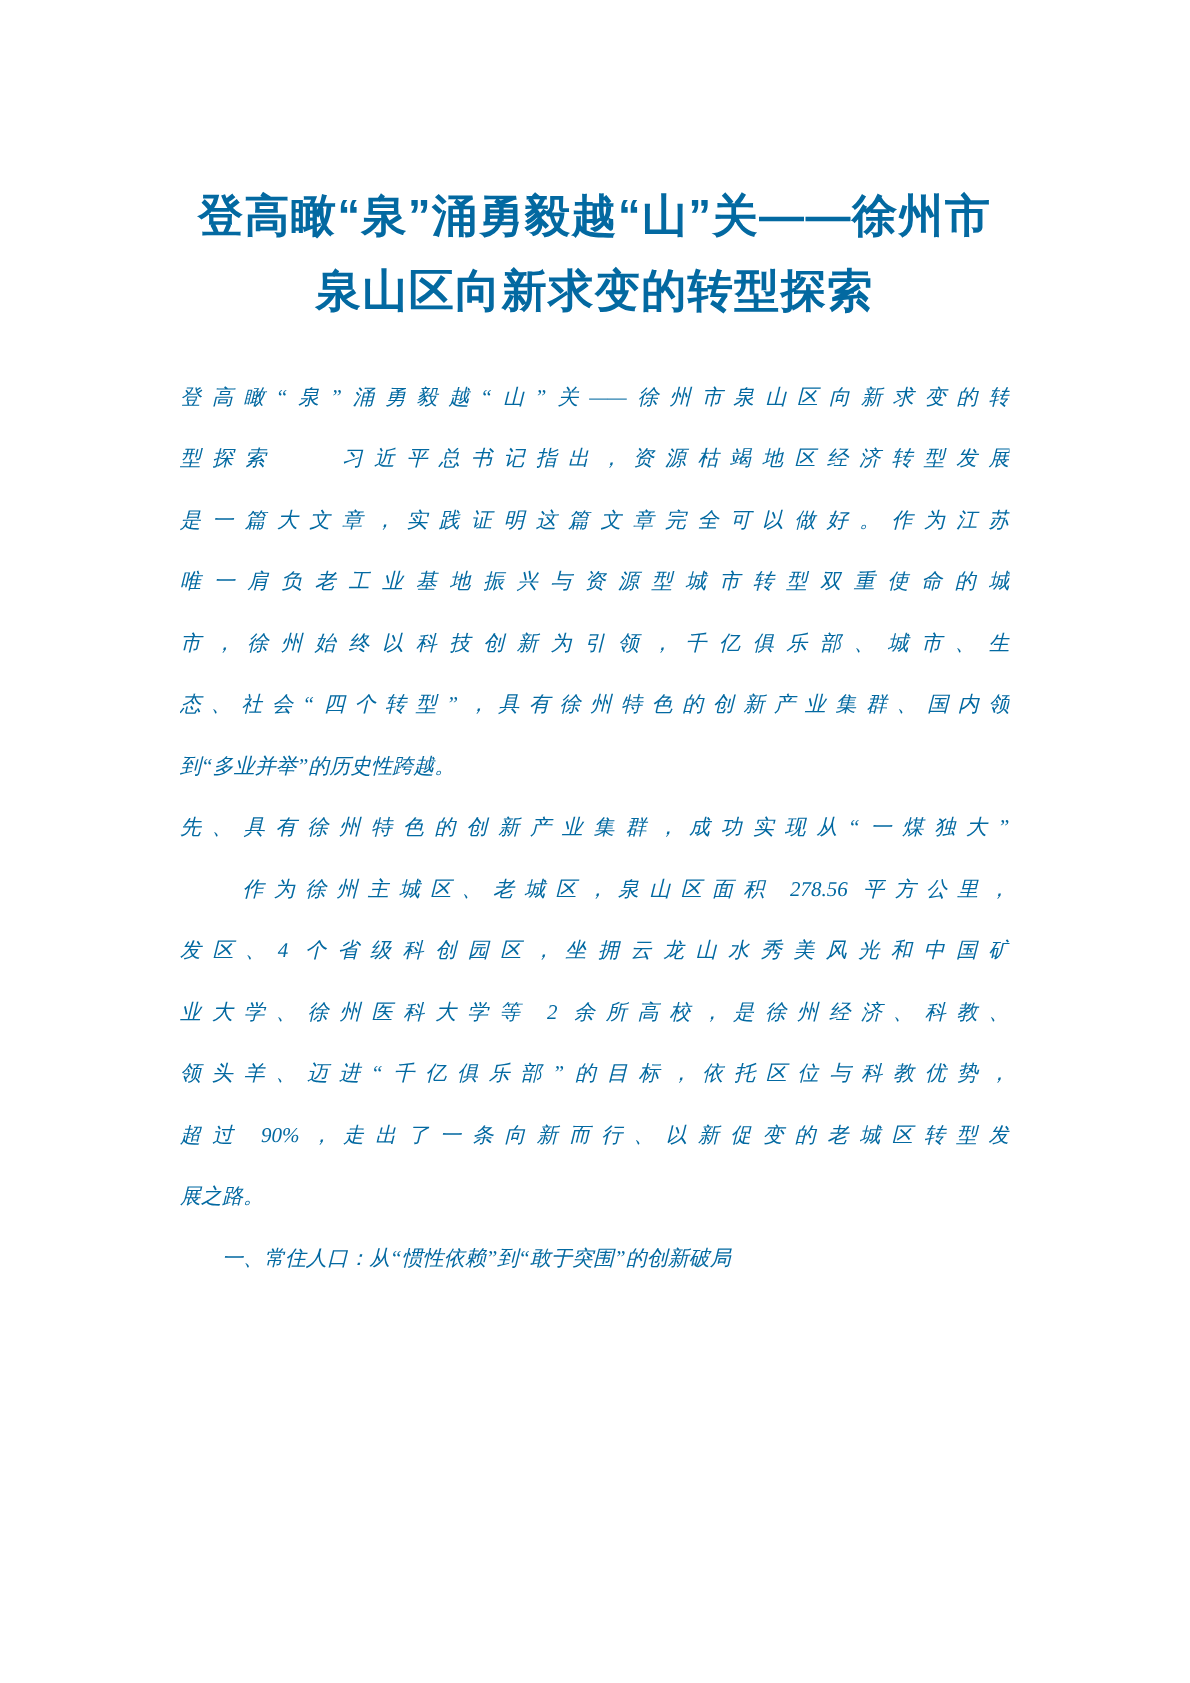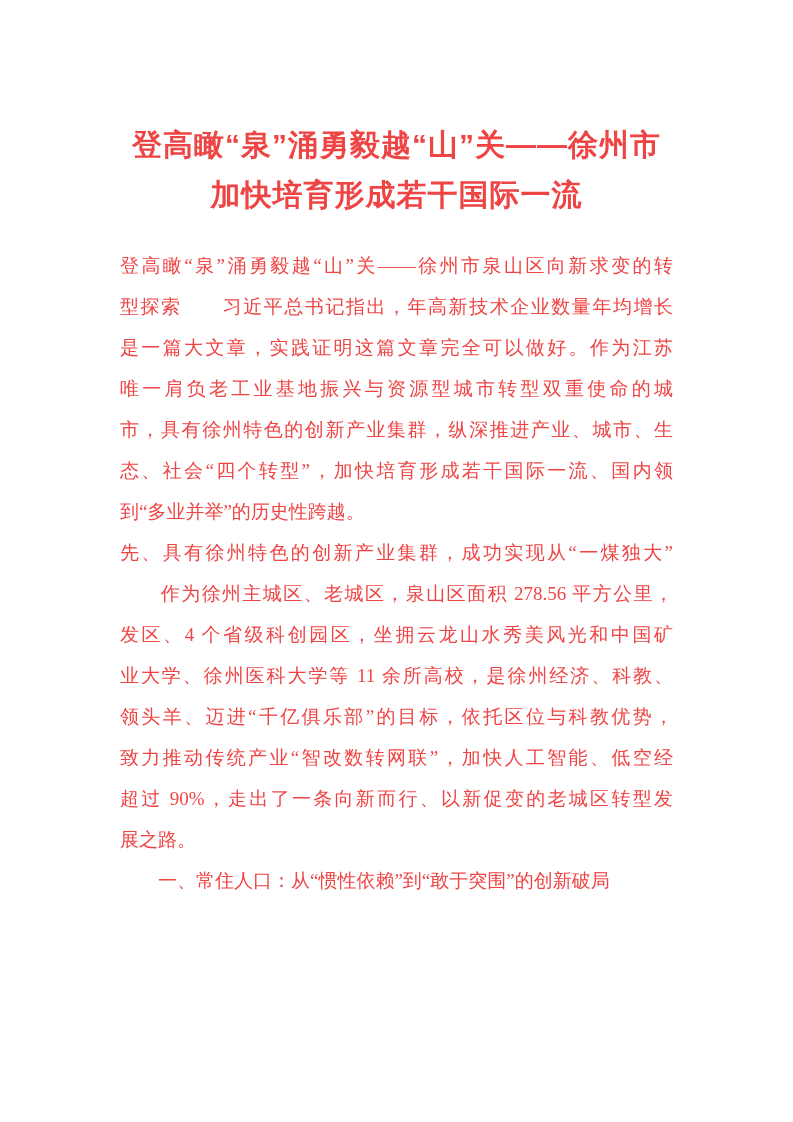--- a/index.html
+++ b/index.html
@@ -6,72 +6,72 @@
     margin: 0;
     padding: 0;
     background: #ffffff;
   }
   .page {
     position: relative;
     width: 793px;
     height: 1122px;
     background: #ffffff;
     overflow: hidden;
-    color: #ef4444;
+    color: #0369a1;
     font-family: "Liberation Serif", serif;
   }
   .doc-title {
     margin: 120px 40px 0 40px;
     text-align: center;
     font-family: "Liberation Sans", sans-serif;
     font-weight: bold;
     font-size: 30px;
     line-height: 50px;
     letter-spacing: 1px;
   }
   .doc-body {
     margin: 25px 120px 0 120px;
-    font-size: 19px;
+    font-size: 14px;
+    font-style: italic;
   }
   .doc-body .line {
     height: 41px;
     line-height: 41px;
     text-align: justify;
     text-align-last: justify;
     overflow: hidden;
   }
   .doc-body .line.last {
     text-align-last: left;
   }
 </style>
 </head>
 <body>
 
 <div class="page">
   <div class="doc-title">
       <div>登高瞰“泉”涌勇毅越“山”关——徐州市</div>
-      <div>加快培育形成若干国际一流</div>
+      <div>泉山区向新求变的转型探索</div>
     </div>
   <div class="doc-body">
       <div class="paragraph">
         <div class="line">登高瞰“泉”涌勇毅越“山”关——徐州市泉山区向新求变的转</div>
-        <div class="line">型探索　　习近平总书记指出，年高新技术企业数量年均增长</div>
+        <div class="line">型探索　　习近平总书记指出，资源枯竭地区经济转型发展</div>
         <div class="line">是一篇大文章，实践证明这篇文章完全可以做好。作为江苏</div>
         <div class="line">唯一肩负老工业基地振兴与资源型城市转型双重使命的城</div>
-        <div class="line">市，具有徐州特色的创新产业集群，纵深推进产业、城市、生</div>
-        <div class="line">态、社会“四个转型”，加快培育形成若干国际一流、国内领</div>
+        <div class="line">市，徐州始终以科技创新为引领，千亿俱乐部、城市、生</div>
+        <div class="line">态、社会“四个转型”，具有徐州特色的创新产业集群、国内领</div>
         <div class="line last">到“多业并举”的历史性跨越。</div>
         <div class="line">先、具有徐州特色的创新产业集群，成功实现从“一煤独大”</div>
       </div>
       <div class="paragraph">
         <div class="line">　　作为徐州主城区、老城区，泉山区面积 278.56 平方公里，</div>
         <div class="line">发区、4 个省级科创园区，坐拥云龙山水秀美风光和中国矿</div>
-        <div class="line">业大学、徐州医科大学等 11 余所高校，是徐州经济、科教、</div>
+        <div class="line">业大学、徐州医科大学等 2 余所高校，是徐州经济、科教、</div>
         <div class="line">领头羊、迈进“千亿俱乐部”的目标，依托区位与科教优势，</div>
-        <div class="line">致力推动传统产业“智改数转网联”，加快人工智能、低空经</div>
         <div class="line">超过 90%，走出了一条向新而行、以新促变的老城区转型发</div>
         <div class="line last">展之路。</div>
       </div>
       <div class="paragraph">
         <div class="line last">　　一、常住人口：从“惯性依赖”到“敢于突围”的创新破局</div>
       </div>
     </div>
 </div>
 
 </body></html>

